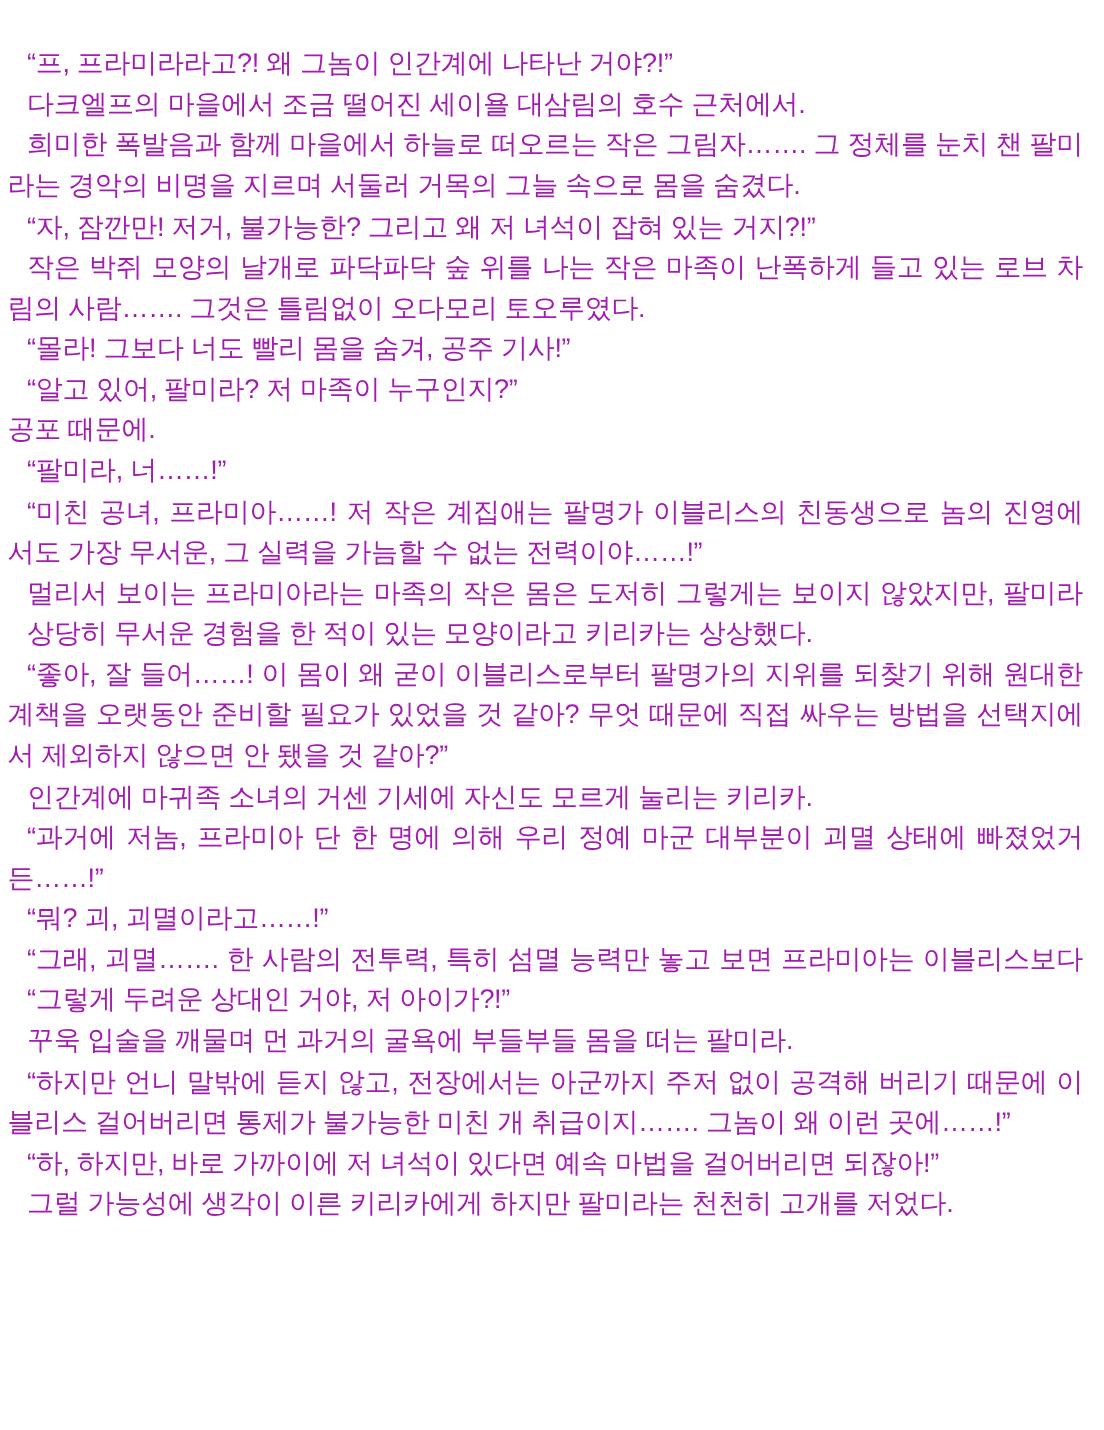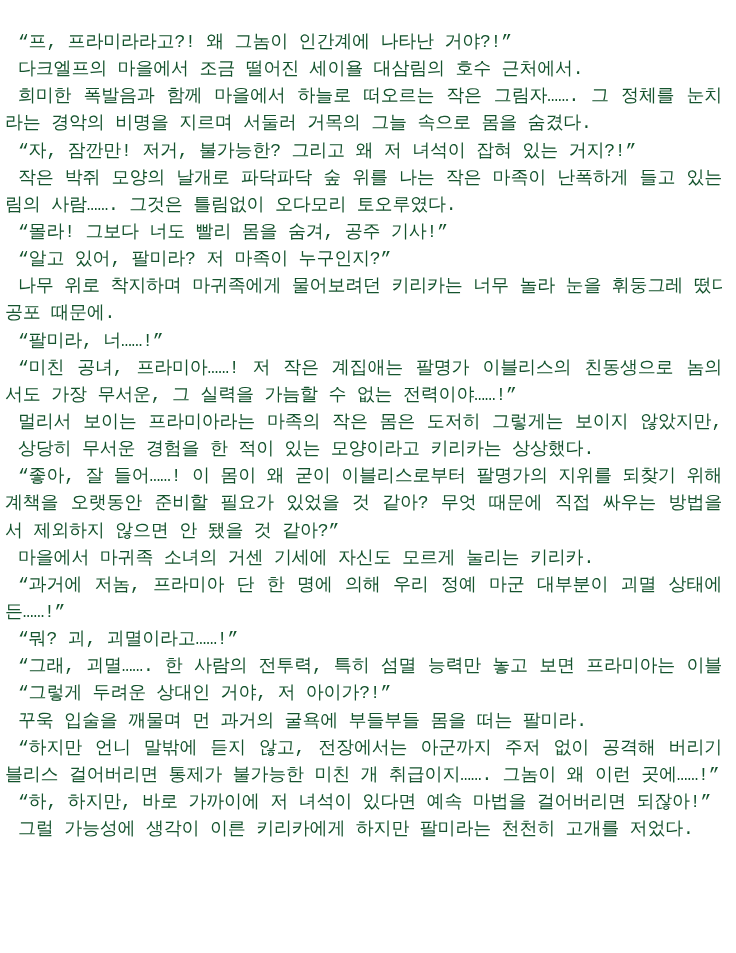--- a/index.html
+++ b/index.html
@@ -38,41 +38,40 @@
   .text-line.fill {
     white-space: normal;
     text-align: justify;
     text-align-last: justify;
   }
 </style>
 </head>
 <body>
 
 <div class="page">
-  <div class="novel-text" style="color: #14532d; font-family: Liberation Mono, monospace;">
+  <div class="novel-text" style="color: #a21caf;">
       <div class="text-line indent">“프, 프라미라라고?! 왜 그놈이 인간계에 나타난 거야?!”</div>
       <div class="text-line indent">다크엘프의 마을에서 조금 떨어진 세이욜 대삼림의 호수 근처에서.</div>
       <div class="text-line indent fill">희미한 폭발음과 함께 마을에서 하늘로 떠오르는 작은 그림자……. 그 정체를 눈치 챈 팔미</div>
       <div class="text-line">라는 경악의 비명을 지르며 서둘러 거목의 그늘 속으로 몸을 숨겼다.</div>
       <div class="text-line indent">“자, 잠깐만! 저거, 불가능한? 그리고 왜 저 녀석이 잡혀 있는 거지?!”</div>
       <div class="text-line indent fill">작은 박쥐 모양의 날개로 파닥파닥 숲 위를 나는 작은 마족이 난폭하게 들고 있는 로브 차</div>
       <div class="text-line">림의 사람……. 그것은 틀림없이 오다모리 토오루였다.</div>
       <div class="text-line indent">“몰라! 그보다 너도 빨리 몸을 숨겨, 공주 기사!”</div>
       <div class="text-line indent">“알고 있어, 팔미라? 저 마족이 누구인지?”</div>
-      <div class="text-line indent">나무 위로 착지하며 마귀족에게 물어보려던 키리카는 너무 놀라 눈을 휘둥그레 떴다.</div>
       <div class="text-line">공포 때문에.</div>
       <div class="text-line indent">“팔미라, 너……!”</div>
       <div class="text-line indent fill">“미친 공녀, 프라미아……! 저 작은 계집애는 팔명가 이블리스의 친동생으로 놈의 진영에</div>
       <div class="text-line">서도 가장 무서운, 그 실력을 가늠할 수 없는 전력이야……!”</div>
       <div class="text-line indent fill">멀리서 보이는 프라미아라는 마족의 작은 몸은 도저히 그렇게는 보이지 않았지만, 팔미라</div>
       <div class="text-line indent">상당히 무서운 경험을 한 적이 있는 모양이라고 키리카는 상상했다.</div>
       <div class="text-line indent fill">“좋아, 잘 들어……! 이 몸이 왜 굳이 이블리스로부터 팔명가의 지위를 되찾기 위해 원대한</div>
       <div class="text-line fill">계책을 오랫동안 준비할 필요가 있었을 것 같아? 무엇 때문에 직접 싸우는 방법을 선택지에</div>
       <div class="text-line">서 제외하지 않으면 안 됐을 것 같아?”</div>
-      <div class="text-line indent">마을에서 마귀족 소녀의 거센 기세에 자신도 모르게 눌리는 키리카.</div>
+      <div class="text-line indent">인간계에 마귀족 소녀의 거센 기세에 자신도 모르게 눌리는 키리카.</div>
       <div class="text-line indent fill">“과거에 저놈, 프라미아 단 한 명에 의해 우리 정예 마군 대부분이 괴멸 상태에 빠졌었거</div>
       <div class="text-line">든……!”</div>
       <div class="text-line indent">“뭐? 괴, 괴멸이라고……!”</div>
       <div class="text-line indent fill">“그래, 괴멸……. 한 사람의 전투력, 특히 섬멸 능력만 놓고 보면 프라미아는 이블리스보다</div>
       <div class="text-line indent">“그렇게 두려운 상대인 거야, 저 아이가?!”</div>
       <div class="text-line indent">꾸욱 입술을 깨물며 먼 과거의 굴욕에 부들부들 몸을 떠는 팔미라.</div>
       <div class="text-line indent fill">“하지만 언니 말밖에 듣지 않고, 전장에서는 아군까지 주저 없이 공격해 버리기 때문에 이</div>
       <div class="text-line">블리스 걸어버리면 통제가 불가능한 미친 개 취급이지……. 그놈이 왜 이런 곳에……!”</div>
       <div class="text-line indent">“하, 하지만, 바로 가까이에 저 녀석이 있다면 예속 마법을 걸어버리면 되잖아!”</div>
       <div class="text-line indent">그럴 가능성에 생각이 이른 키리카에게 하지만 팔미라는 천천히 고개를 저었다.</div>

